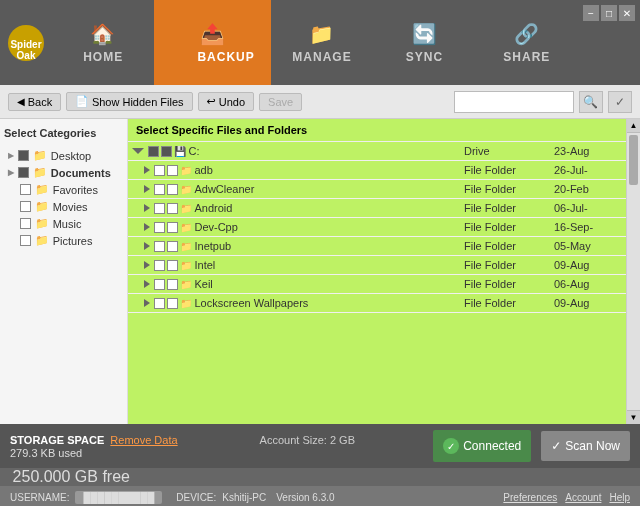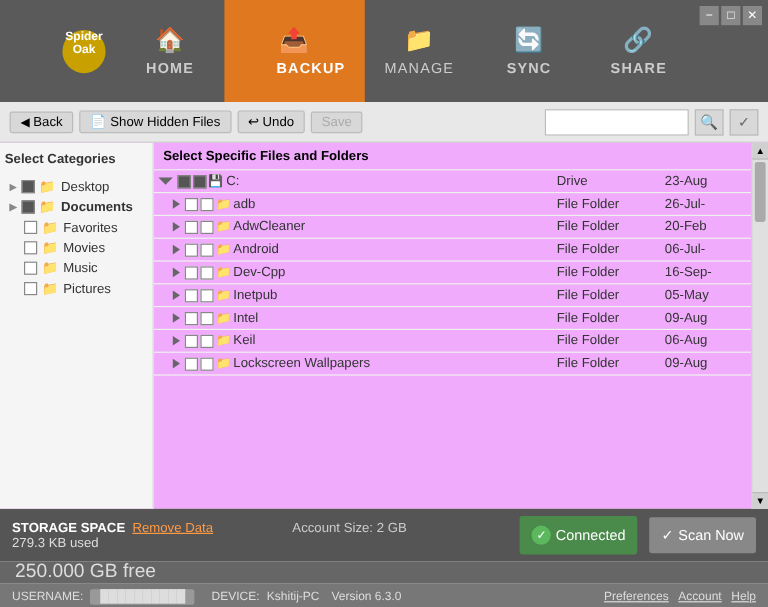--- a/index.html
+++ b/index.html
@@ -3,36 +3,36 @@
   <meta charset="utf-8">
   <style>
     * { box-sizing: border-box; margin: 0; padding: 0; }
     body { font-family: Arial, sans-serif; font-size: 12px; background: #f0f0f0; width: 640px; height: 506px; overflow: hidden; }
   </style>
 </head>
 <body>
 
 <div style="display:flex; background:#5a5a5a; height:85px; align-items:stretch;">
   <div style="display:flex; align-items:center; padding:0 8px; min-width:50px;">
-    <div style="width:36px; height:36px; background:#c8a000; border-radius:50%; display:flex; align-items:flex-start; justify-content:center;margin-left:44px;">
+    <div style="width:36px; height:36px; background:#c8a000; border-radius:50%; display:flex; align-items:flex-end; justify-content:center;">
       <span style="color:white; font-size:10px; font-weight:bold; text-align:center; line-height:1.1;">Spider<br>Oak</span>
     </div>
   </div>
   <div style="display:flex; flex:1;">
     <div style="display:flex; flex-direction:column; align-items:center; justify-content:center; padding:8px 16px; color:#ccc; cursor:pointer; flex:1; gap:4px;">
       <span style="font-size:20px;">🏠</span>
       <span style="font-size:12px; font-weight:bold; letter-spacing:1px;">HOME</span>
     </div>
     <div style="display:flex; flex-direction:column; align-items:center; justify-content:center; padding:8px 16px; background:#e07820; color:white; cursor:pointer; flex:1; gap:4px;">
       <span style="font-size:20px;">📤</span>
       <span style="font-size:12px; font-weight:bold; letter-spacing:1px;margin-left:27px;">BACKUP</span>
     </div>
     <div style="display:flex; flex-direction:column; align-items:center; justify-content:center; padding:8px 16px; color:#ccc; cursor:pointer; flex:1; gap:4px;">
       <span style="font-size:20px;">📁</span>
-      <span style="font-size:12px; font-weight:normal; letter-spacing:1px;">MANAGE</span>
+      <span style="font-size:12px; font-weight:bold; letter-spacing:1px;">MANAGE</span>
     </div>
     <div style="display:flex; flex-direction:column; align-items:center; justify-content:center; padding:8px 16px; color:#ccc; cursor:pointer; flex:1; gap:4px;">
       <span style="font-size:20px;">🔄</span>
       <span style="font-size:12px; font-weight:bold; letter-spacing:1px;">SYNC</span>
     </div>
     <div style="display:flex; flex-direction:column; align-items:center; justify-content:center; padding:8px 16px; color:#ccc; cursor:pointer; flex:1; gap:4px;">
       <span style="font-size:20px;">🔗</span>
       <span style="font-size:12px; font-weight:bold; letter-spacing:1px;">SHARE</span>
     </div>
   </div>
@@ -57,21 +57,21 @@
     <span>Undo</span>
   </button>
   <button style="background:#d8d8d8; border:1px solid #bbb; padding:2px 8px; font-size:11px; cursor:pointer; border-radius:2px; color:#aaa;">
     <span>Save</span>
   </button>
   <input type="text" style="margin-left: auto; border: 1px solid rgb(187, 187, 187); background: white; height: 22px; width: 120px; padding: 0px 4px; font-size: 11px;" placeholder="">
   <button style="background:#d8d8d8; border:1px solid #bbb; width:24px; height:22px; cursor:pointer; display:flex; align-items:center; justify-content:center; font-size:12px;">🔍</button>
   <button style="background:#d8d8d8; border:1px solid #bbb; width:24px; height:22px; cursor:pointer; display:flex; align-items:center; justify-content:center; color:#666; font-size:12px;">✓</button>
 </div>
 
-<div style="display:flex; height:305px; background:#f0abfc; overflow:hidden;">
+<div style="display:flex; height:305px; background:#bef264; overflow:hidden;">
 
   <div style="width:128px; border-right:1px solid #ddd; padding:8px 4px; background:#f5f5f5; flex-shrink:0;">
     <div style="font-weight:bold; font-size:11px; margin-bottom:8px; color:#333;">Select Categories</div>
     <div style="display:flex; align-items:center; gap:4px; padding:2px 4px; cursor:pointer; font-size:11px; color:#333;">
       <span style="font-size:8px; color:#888;">▶</span>
       <span style="width:11px; height:11px; border:1px solid #888; background:#555; display:inline-block; flex-shrink:0;"></span>
       <span style="color:#c8a000;">📁</span>
       <span>Desktop</span>
     </div>
     <div style="display:flex; align-items:center; gap:4px; padding:2px 4px; cursor:pointer; font-size:11px; color:#333; font-weight:bold;">
@@ -235,21 +235,21 @@
     <div style="flex:1;"></div>
     <div style="width:100%; height:14px; background:#d0d0d0; border-top:1px solid #bbb; display:flex; align-items:center; justify-content:center; cursor:pointer; font-size:8px;">▼</div>
   </div>
 </div>
 
 <div style="background:#555; color:white; padding:6px 10px; display:flex; align-items:center; gap:10px; height:44px;">
   <div style="display:flex; flex-direction:column; gap:1px;">
     <div style="display:flex; gap:6px; align-items:center;">
       <span style="font-size:11px; font-weight:bold; color:white;">STORAGE SPACE</span>
       <span style="color:#ff9944; font-size:11px; text-decoration:underline; cursor:pointer;">Remove Data</span>
-      <span style="font-size:11px; color:#ccc; margin-left:60px;">Account Size: 2 GB</span>
+      <span style="font-size:11px; color:#ccc; margin-left:76px;">Account Size: 2 GB</span>
     </div>
     <div style="display:flex; gap:6px; align-items:center;">
       <span style="font-size:11px; color:#ddd;">279.3 KB used</span>
     </div>
   </div>
   <div style="flex:1;"></div>
   <button style="background:#4a8a4a; color:white; border:none; padding:8px 10px; font-size:12px; cursor:pointer; border-radius:2px; display:flex; align-items:center; gap:4px; white-space:nowrap;">
     <span style="background:#5cb85c; border-radius:50%; width:16px; height:16px; display:flex; align-items:center; justify-content:center; font-size:10px;">✓</span>
     <span>Connected</span>
   </button>

